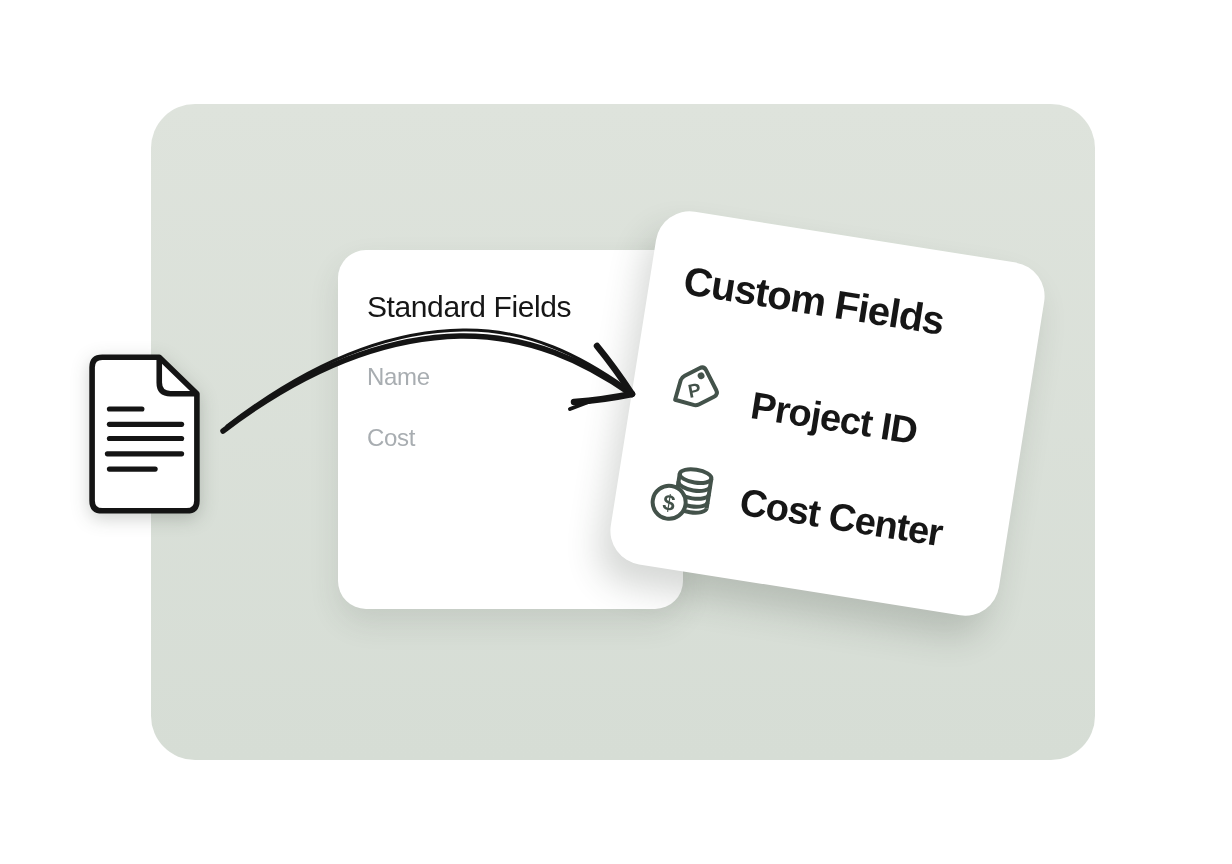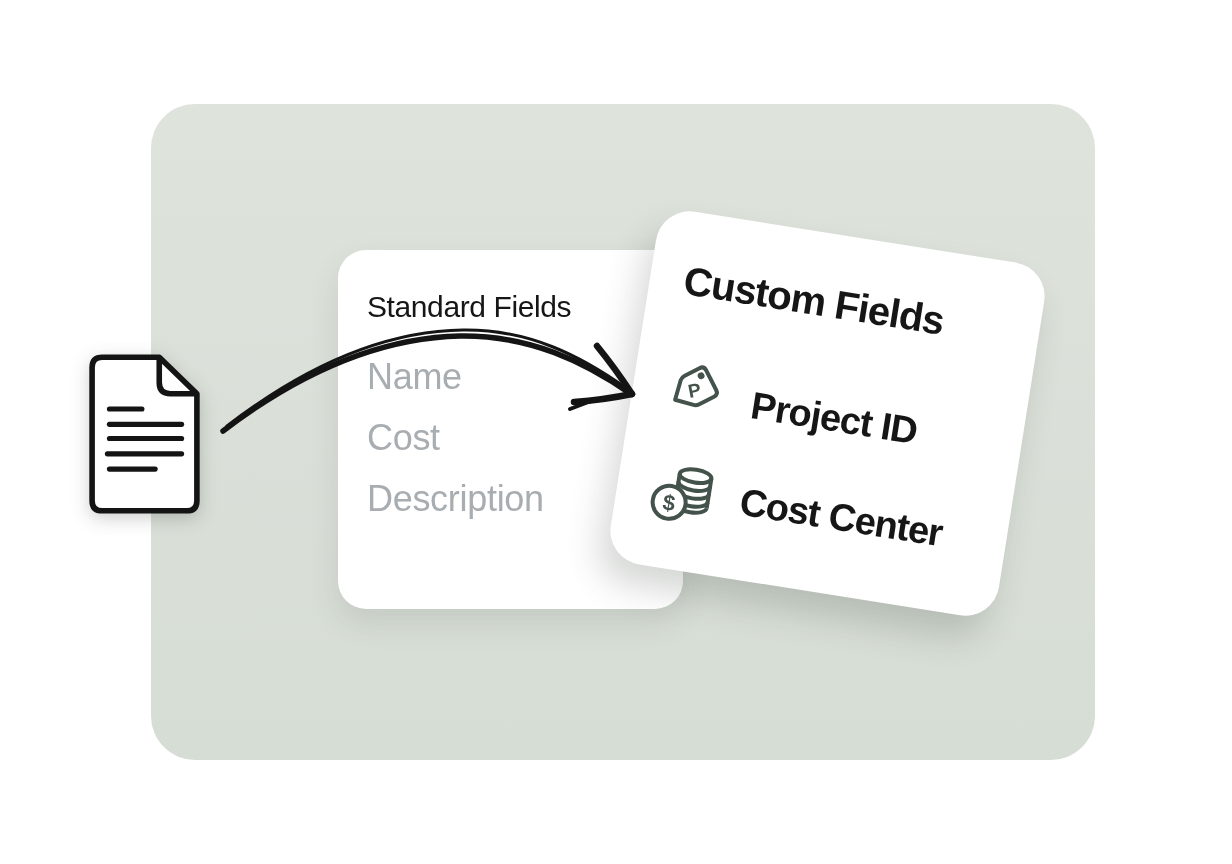--- a/index.html
+++ b/index.html
@@ -44,21 +44,21 @@
   .std-title{
     position:absolute;left:29px;top:39px;
     font-size:30px;line-height:36px;font-weight:400;
     letter-spacing:-.4px;color:var(--text-dark);
   }
   .std-items{
     position:absolute;left:29px;top:108px;list-style:none;
     display:flex;flex-direction:column;gap:23px;
   }
   .std-items li{
-    font-size:36px;line-height:38px;font-weight:400;
+    font-size:24px;line-height:38px;font-weight:400;
     letter-spacing:-.3px;color:var(--text-gray);
   }
 
   
   .custom-card{
     left:631px;top:235px;width:393px;height:357px;border-radius:34px;
     transform:rotate(9deg);transform-origin:50% 50%;
     box-shadow:-8px 22px 34px rgba(48,60,50,.20);
     z-index:3;
   }
@@ -103,21 +103,20 @@
       <line x1="21" y1="101" x2="94" y2="101"></line>
       <line x1="23" y1="116" x2="68" y2="116"></line>
     </g>
   </svg>
 
   <div class="card standard-card">
     <div class="std-title">Standard Fields</div>
     <ul class="std-items">
       <li>Name</li>
       <li>Cost</li>
-      <li>Description</li>
     </ul>
   </div>
 
   <div class="card custom-card">
     <div class="cf-title">Custom Fields</div>
 
     <svg class="tag-svg" viewBox="0 0 60 60">
       <g transform="rotate(-36 30 30)">
         <path d="M 9 28 L 23 13 Q 25 11 28.5 11 L 45 11 Q 50 11 50 16 L 50 38 Q 50 43 45 43 L 28.5 43 Q 25 43 23 41 L 9 28 Z" fill="none" stroke="currentColor" stroke-width="4" stroke-linejoin="round"></path>
         <circle cx="43" cy="18.5" r="3.4" fill="currentColor"></circle>

